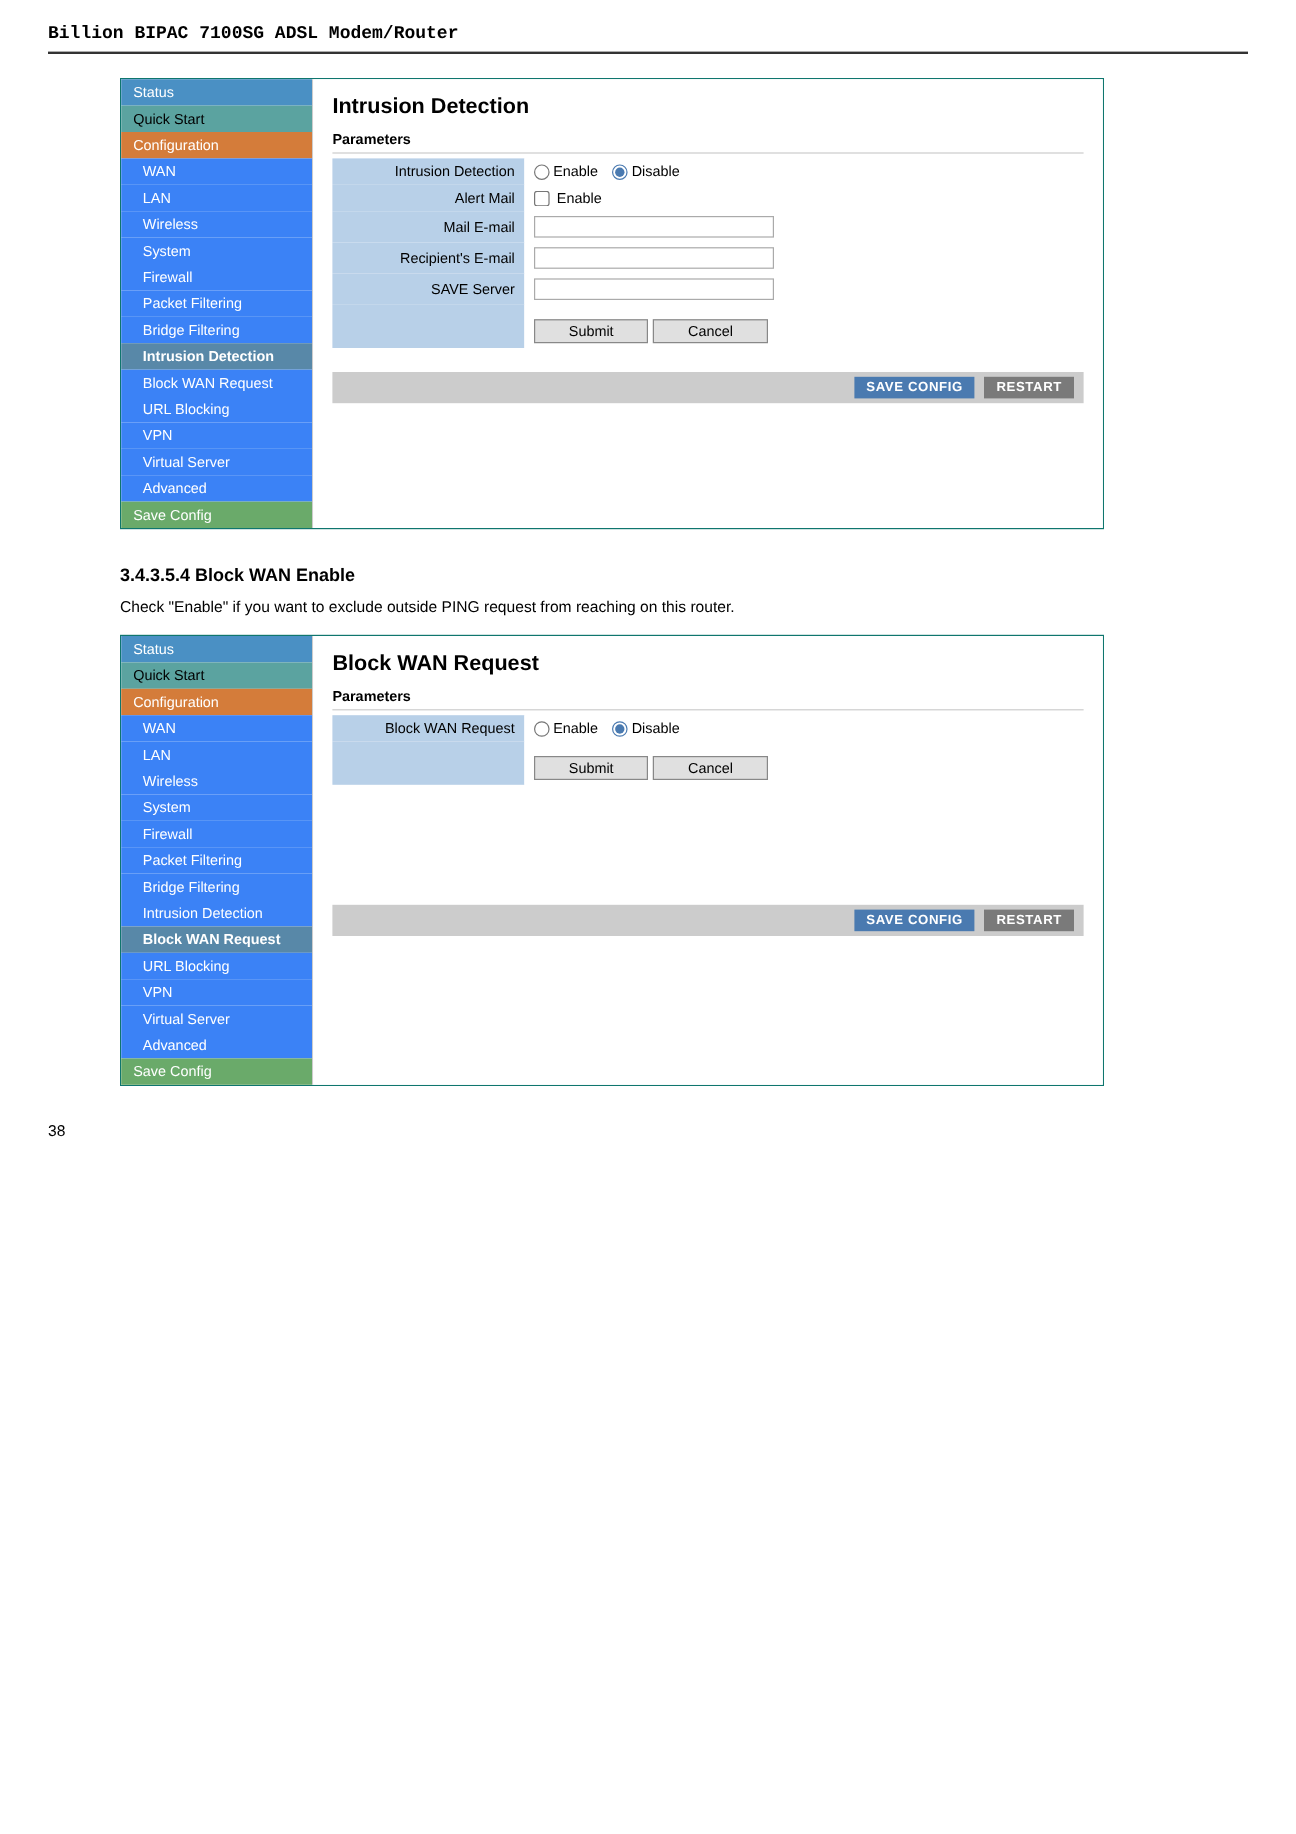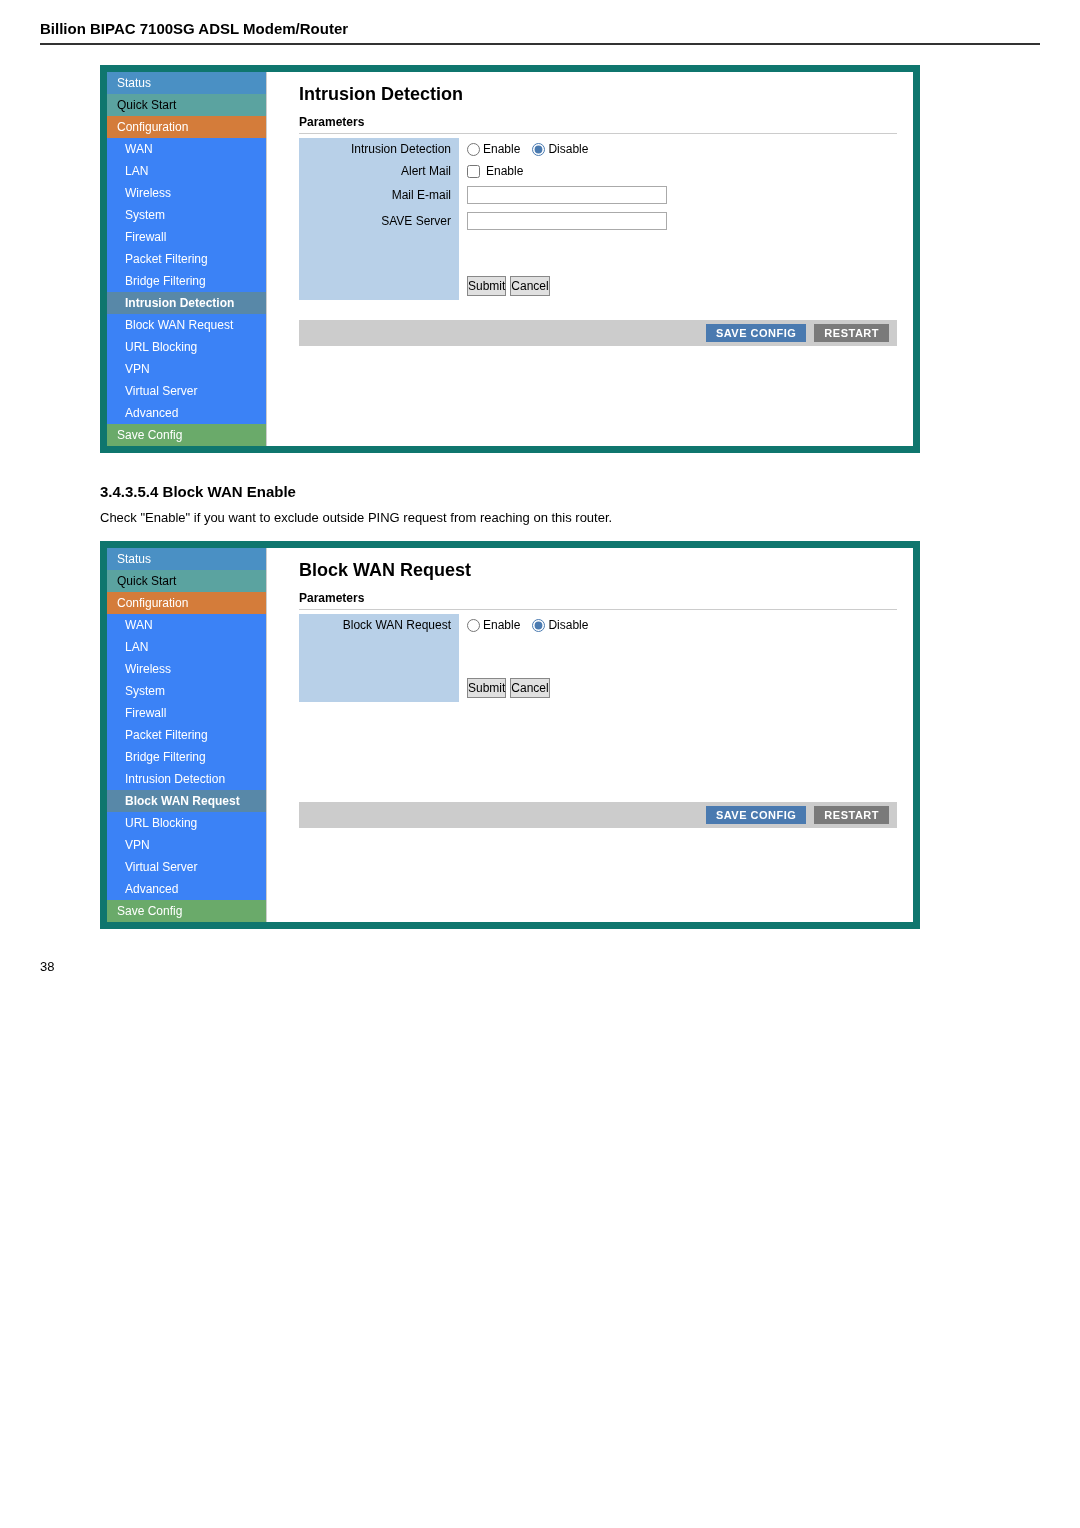--- a/index.html
+++ b/index.html
@@ -13,26 +13,27 @@
       padding: 20px 40px;
     }
     .page-header {
       border-bottom: 2px solid #333;
       padding-bottom: 6px;
       margin-bottom: 20px;
     }
     .page-header h1 {
       font-size: 15px;
       font-weight: bold;
+      font-family: Liberation Mono, monospace;
     }
     .section-wrapper {
       display: flex;
-      gap: 16px;
+      gap: 0;
       margin-bottom: 30px;
-      border: 7px solid #0f766e;
+      border: 1px solid #0f766e;
       width: 820px;
       margin-left: 60px;
     }
     .sidebar {
       width: 160px;
       min-width: 160px;
       background: #fff;
       border-right: 1px solid #ccc;
     }
     .sidebar-item {
@@ -123,26 +124,25 @@
       height: 18px;
       font-size: 12px;
       padding: 1px 3px;
     }
     .btn-row {
       margin-top: 8px;
       display: flex;
       gap: 4px;
     }
     .btn {
-      padding: 2px 0;
+      padding: 2px 28px;
       font-size: 12px;
       border: 1px solid #888;
       background: #e0e0e0;
       cursor: pointer;
-      margin-top: 30px;
     }
     .footer-bar {
       background: #ccc;
       display: flex;
       justify-content: flex-end;
       align-items: center;
       padding: 4px 8px;
       gap: 8px;
       width: 100%;
     }
@@ -240,20 +240,26 @@
               </div>
             </td>
           </tr>
           <tr>
             <td>Mail E-mail</td>
             <td class="input-cell">
               <input type="text" class="text-input" style="">
             </td>
           </tr>
           <tr>
+            <td>Recipient's E-mail</td>
+            <td class="input-cell">
+              <input type="text" class="text-input" style="">
+            </td>
+          </tr>
+          <tr>
             <td>SAVE Server</td>
             <td class="input-cell">
               <input type="text" class="text-input" style="">
             </td>
           </tr>
           <tr>
             <td></td>
             <td class="input-cell">
               <div class="btn-row">
                 <button class="btn">Submit</button>

